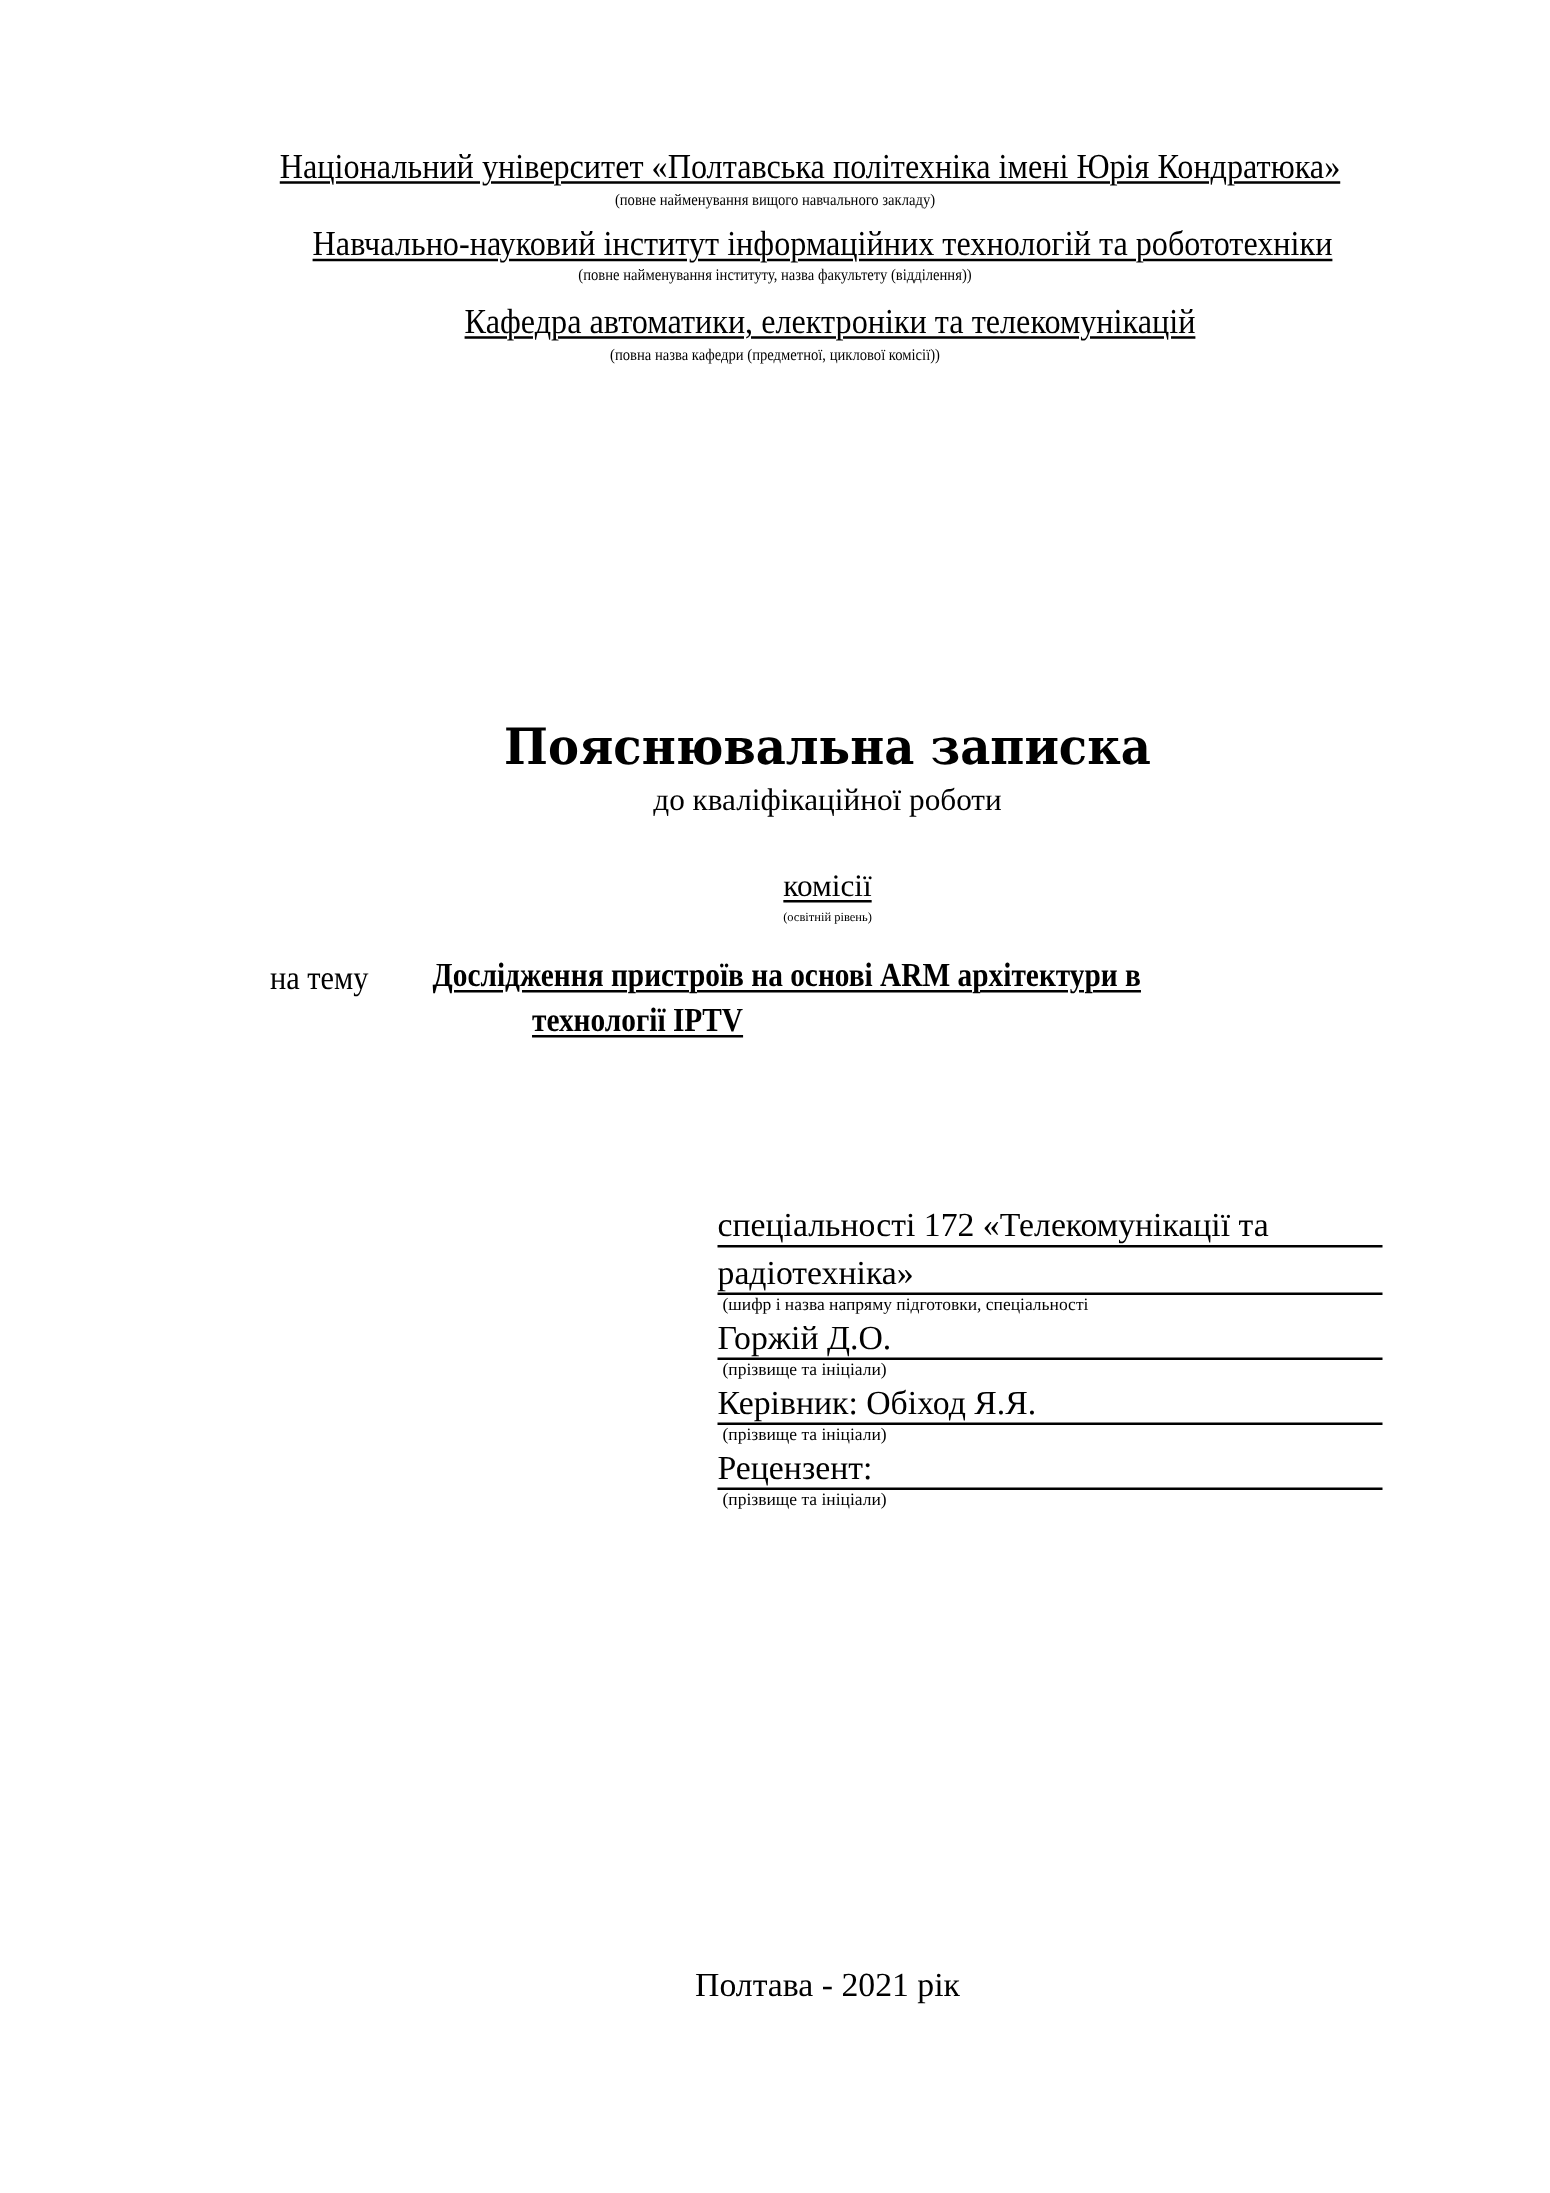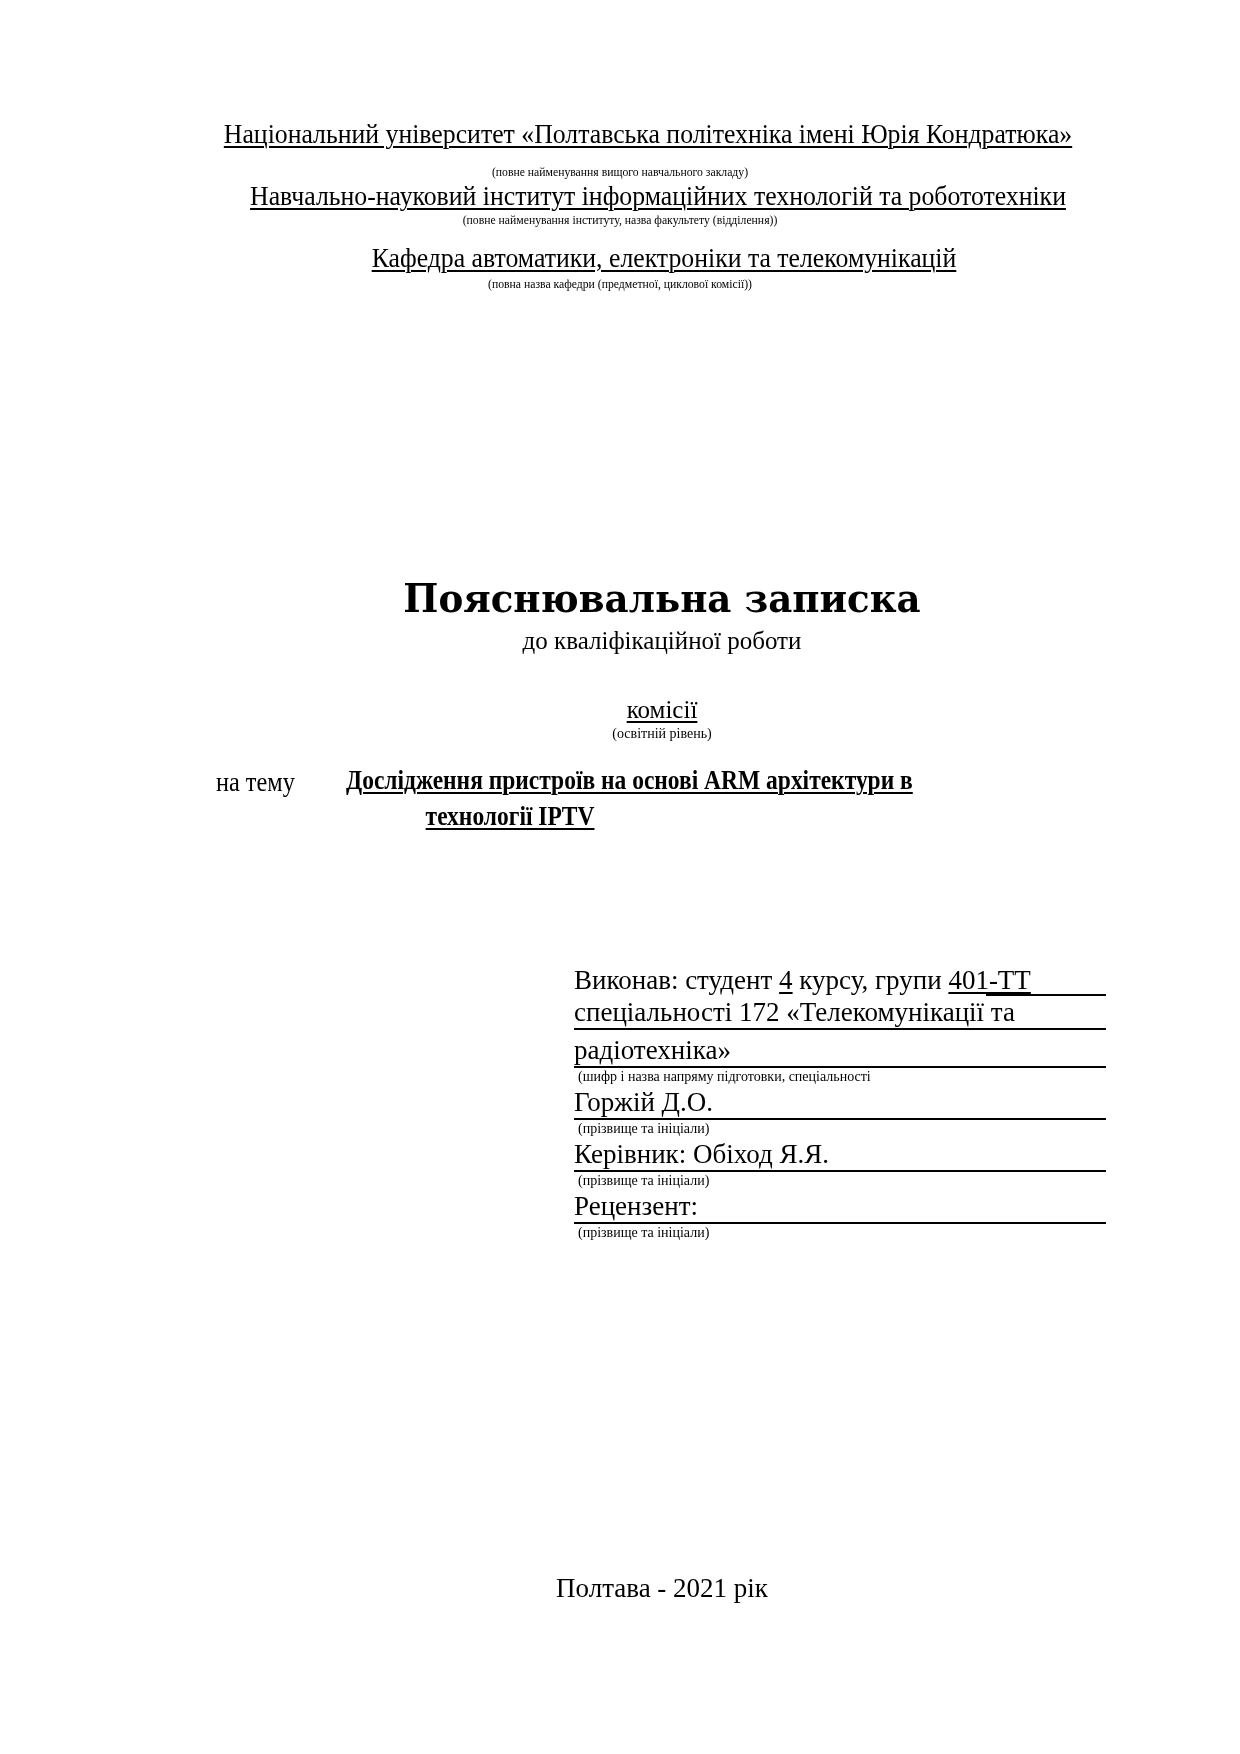--- a/index.html
+++ b/index.html
@@ -45,21 +45,21 @@
     }
     .subtitle {
       font-size: 25px;
       line-height: 30px;
     }
     .level {
       font-size: 25px;
       line-height: 28px;
     }
     .level-note {
-      font-size: 14px;
+      font-size: 10px;
       line-height: 16px;
     }
     .topic-label {
       position: absolute;
       left: 216px;
       top: 766px;
       font-size: 27px;
       line-height: 32px;
       transform: scaleX(0.9);
       transform-origin: left;
@@ -115,21 +115,21 @@
       font-size: 27px;
       line-height: 32px;
     }
   </style>
 </head>
 <body>
 
 <div class="center-line" style="top:118px;padding-left:28px;">
   <div class="h-main u"> Національний університет «Полтавська політехніка імені Юрія Кондратюка»</div>
 </div>
-<div class="center-line" style="top:164px;">
+<div class="center-line" style="top:152px;">
   <div class="h-note">(повне найменування вищого навчального закладу)</div>
 </div>
 
 <div class="center-line" style="top:180px; left:38px;">
   <div class="h-main u">Навчально-науковий інститут інформаційних технологій та робототехніки</div>
 </div>
 <div class="center-line" style="top:212px;">
   <div class="h-note">(повне найменування інституту, назва факультету (відділення))</div>
 </div>
 
@@ -154,24 +154,20 @@
   <span class="level-note">(освітній рівень)</span>
 </div>
 
 <div class="topic-label">на тему</div>
 <div class="topic-1 u">Дослідження пристроїв на основі ARM архітектури в</div>
 <div class="topic-2">
   <span class="u">технології IPTV</span>
 </div>
 
 <div class="info" style="top:964px;">
-  <div class="info-line nobrd">
-    <span>Виконав: студент </span><span class="ul">4</span><span> курсу, групи </span><span class="ul">401-ТТ</span>
-    <div style="position:absolute; left:412px; right:0; bottom:0; border-bottom:2px solid #000;"></div>
-  </div>
   <div class="info-line">
     <span>спеціальності 172 «Телекомунікації та</span>
   </div>
   <div class="info-line" style="margin-top:4px;">
     <span>радіотехніка»</span>
   </div>
   <div class="info-note">(шифр і назва напряму підготовки, спеціальності</div>
   <div class="info-line">
     <span> Горжій Д.О.</span>
   </div>

